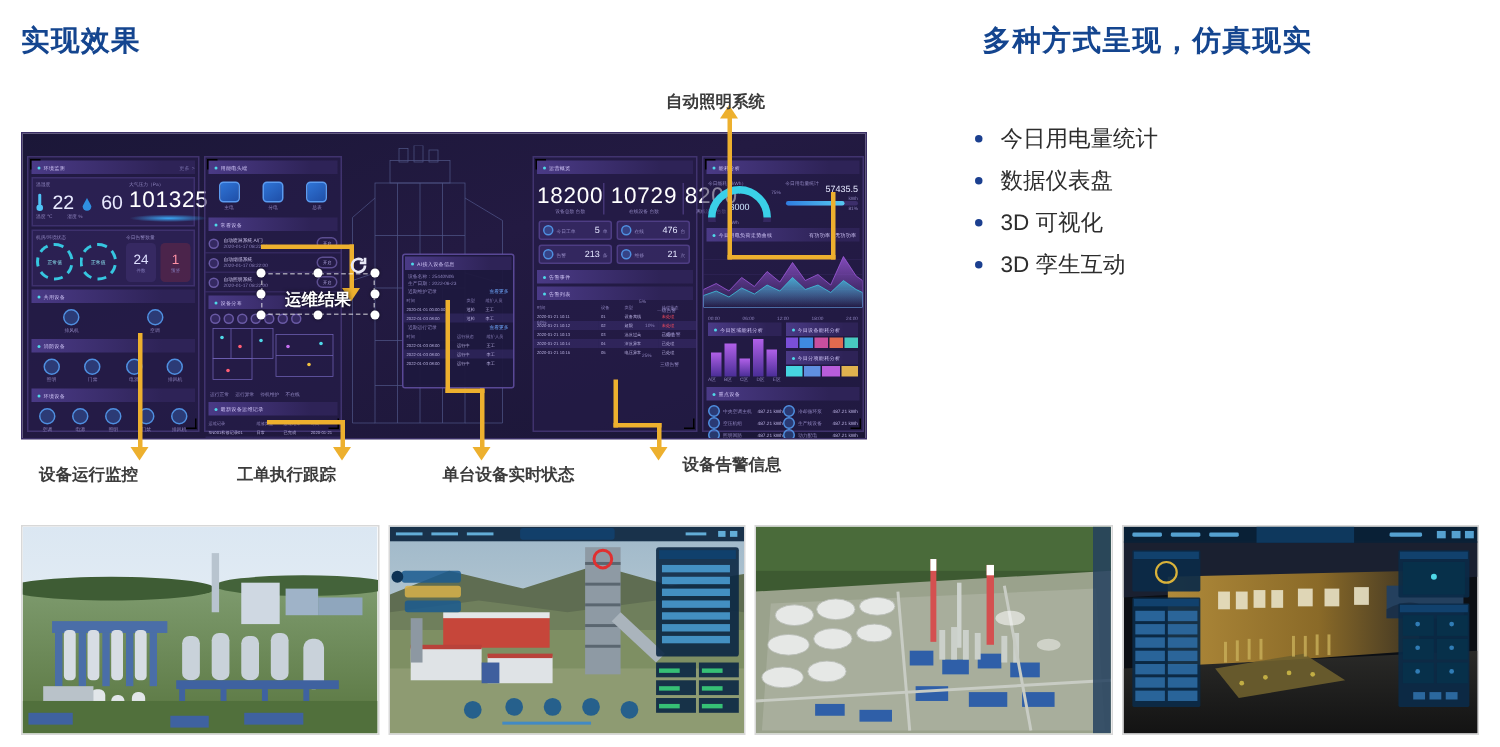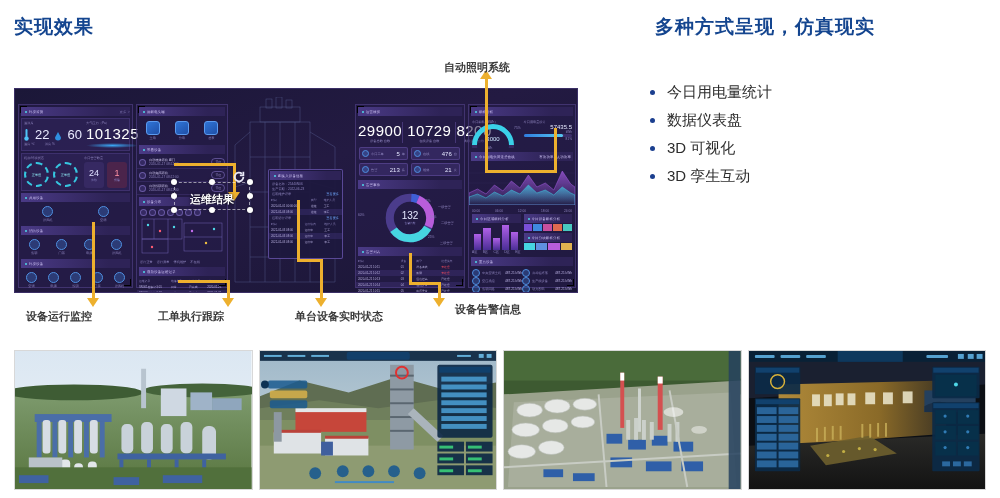--- a/index.html
+++ b/index.html
@@ -553,21 +553,21 @@
       <div class="col col3" style="top:15px;">
         <div class="corner-tl"></div>
         <div class="corner-br"></div>
 
         <div class="pnl-title">
           <span class="dot"></span>
           <span class="tt">运营概览</span>
         </div>
         <div style="display:flex;justify-content:space-around;padding:4px 2px 2px;">
           <div style="text-align:center;">
-            <div class="big-num">29900</div>
+            <div class="big-num">18200</div>
             <div class="lbl">设备总数  台数</div>
           </div>
           <div style="text-align:center;border-left:1px solid rgba(120,96,190,.4);border-right:1px solid rgba(120,96,190,.4);padding:0 4px;">
             <div class="big-num">10729</div>
             <div class="lbl">在线设备  台数</div>
           </div>
           <div style="text-align:center;">
             <div class="big-num">8200</div>
             <div class="lbl">离线设备  台数</div>
           </div>
@@ -597,32 +597,20 @@
             <span style="margin-left:auto;font-size:6px;color:#e4e6ff;">21</span>
             <span class="lbl">次</span>
           </div>
         </div>
 
         <div class="pnl-title">
           <span class="dot"></span>
           <span class="tt">告警事件</span>
         </div>
         <div style="position:relative;">
-          <div class="donut-wrap">
-            <svg viewBox="0 0 40 40" width="54" height="54">
-              <circle cx="20" cy="20" r="15" fill="none" stroke="#4b3c8c" stroke-width="6"></circle>
-              <circle cx="20" cy="20" r="15" fill="none" stroke="#3f5fd6" stroke-width="6" stroke-dasharray="5 89" stroke-dashoffset="-1" transform="rotate(-90 20 20)"></circle>
-              <circle cx="20" cy="20" r="15" fill="none" stroke="#b85ddb" stroke-width="6" stroke-dasharray="24 70" stroke-dashoffset="-6" transform="rotate(-90 20 20)"></circle>
-              <circle cx="20" cy="20" r="15" fill="none" stroke="#46d5e0" stroke-width="6" stroke-dasharray="30 64" stroke-dashoffset="-31" transform="rotate(-90 20 20)"></circle>
-            </svg>
-            <div class="donut-label">
-              <span class="dv">132</span>
-              <span class="dl">告警总数</span>
-            </div>
-          </div>
           <span class="lbl" style="position:absolute;left:70px;top:8px;">5%</span>
           <span class="lbl" style="position:absolute;left:82px;top:14px;">一级告警</span>
           <span class="lbl" style="position:absolute;left:74px;top:24px;">10%</span>
           <span class="lbl" style="position:absolute;left:85px;top:30px;">二级告警</span>
           <span class="lbl" style="position:absolute;left:72px;top:44px;">25%</span>
           <span class="lbl" style="position:absolute;left:84px;top:50px;">三级告警</span>
           <span class="lbl" style="position:absolute;left:2px;top:22px;">60%</span>
         </div>
 
         <div class="pnl-title">

